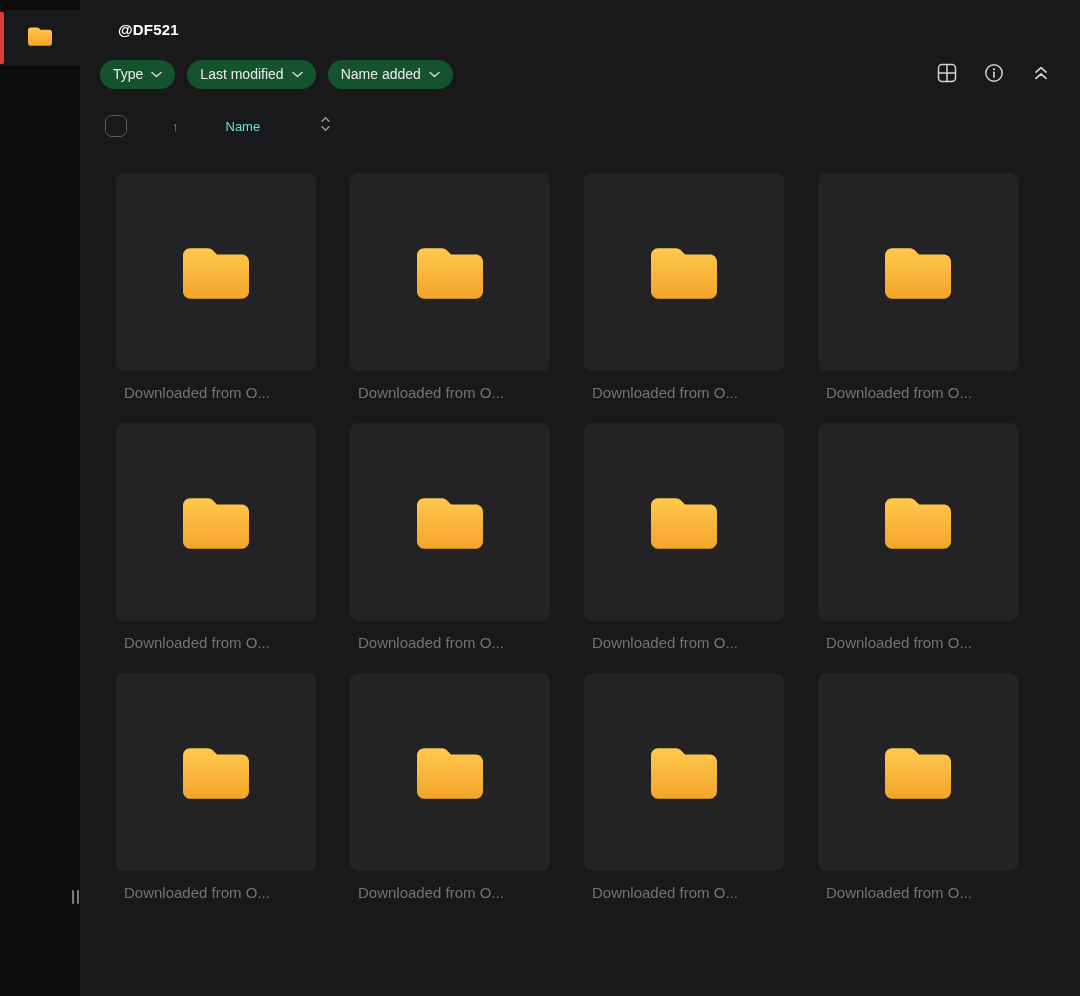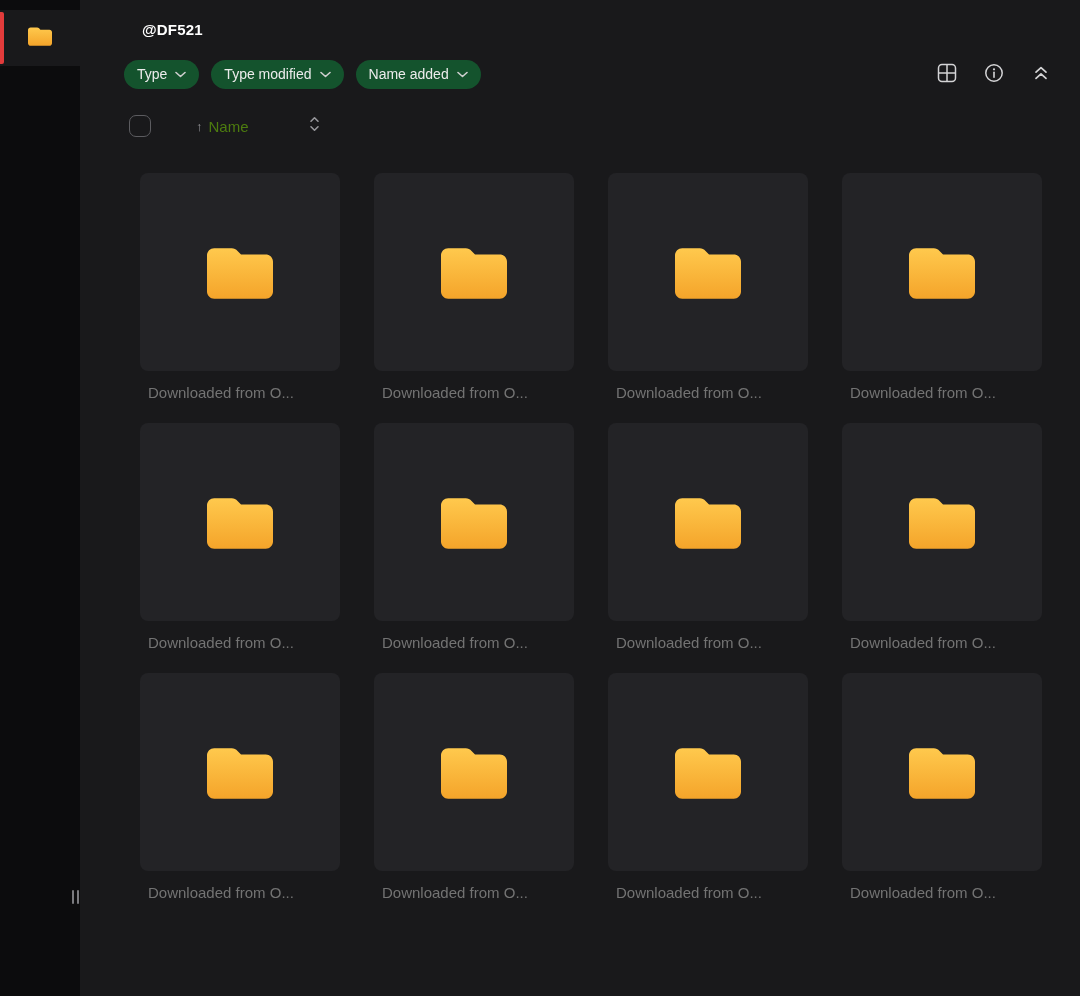--- a/index.html
+++ b/index.html
@@ -1,18 +1,18 @@
 <!DOCTYPE html>
 <html><head>
 <meta charset="utf-8">
 <style>
   * { margin:0; padding:0; box-sizing:border-box; }
   html,body { width:1080px; height:996px; background:#19191b; overflow:hidden;
               font-family:"Liberation Sans", sans-serif; }
-  .app { display:flex; width:1080px; height:996px;gap:24px; }
+  .app { display:flex; width:1080px; height:996px; }
 
   
   .sidebar { position:relative; width:80px; height:996px; background:#0c0c0d; flex:0 0 80px; }
   .sidebar-item { margin-top:10px; width:80px; height:56px; display:flex; align-items:center;
                   justify-content:center; background:#19191b; position:relative; cursor:pointer; }
   .sidebar-item .accent { position:absolute; left:0; top:2px; bottom:2px; width:4px;
                           border-radius:0 2px 2px 0; }
   .resize-handle { position:absolute; right:1px; bottom:92px; display:flex; gap:3px; cursor:col-resize; }
   .resize-handle i { display:block; width:2px; height:14px; background:#7a7a7e; border-radius:1px; }
 
@@ -28,21 +28,21 @@
 
   .toolbar-actions { margin-left:auto; display:flex; align-items:center; gap:25px; }
   .icon-btn { background:transparent; border:none; padding:0; cursor:pointer; display:flex;
               align-items:center; justify-content:center; width:22px; height:22px; }
 
   .list-controls { display:flex; align-items:center; margin:26px 0 0 5px; }
   .checkbox { width:22px; height:22px; border:1.5px solid #5c5c60; border-radius:7px;
               background:transparent; cursor:pointer; }
   .sort-control { display:flex; align-items:center; gap:6px; margin-left:45px; cursor:pointer; }
   .sort-arrow { color:#98989c; font-size:13px; line-height:1; }
-  .sort-label { color:#4d7c0f; font-size:15px; }
+  .sort-label { color:#5eead4; font-size:13px;margin-left:41px; }
   .updown { margin-left:60px; cursor:pointer; display:flex; align-items:center; }
 
   
   .grid { margin:36px 0 0 16px; display:grid; grid-template-columns:repeat(4,200px);
           column-gap:34px; row-gap:22px; }
   .grid-cell { width:200px; }
   .card { width:200px; height:198px; background:#232326; border-radius:8px;
           display:flex; align-items:center; justify-content:center; cursor:pointer; }
   .card svg { display:block; }
   .item-label { margin-top:13px; padding-left:8px; color:#737373; font-size:15px;
@@ -85,21 +85,21 @@
       <div class="chips">
         <button class="chip">
           <span>Type</span>
           <span>
             <svg width="11" height="7" viewBox="0 0 11 7">
                 <polyline points="1,1.5 5.5,5.5 10,1.5" fill="none" stroke="#cfcfcf" stroke-width="1.6" stroke-linecap="round" stroke-linejoin="round"></polyline>
               </svg>
           </span>
         </button>
         <button class="chip">
-          <span>Type modified</span>
+          <span>Last modified</span>
           <span>
             <svg width="11" height="7" viewBox="0 0 11 7">
                 <polyline points="1,1.5 5.5,5.5 10,1.5" fill="none" stroke="#cfcfcf" stroke-width="1.6" stroke-linecap="round" stroke-linejoin="round"></polyline>
               </svg>
           </span>
         </button>
         <button class="chip">
           <span>Name added</span>
           <span>
             <svg width="11" height="7" viewBox="0 0 11 7">

